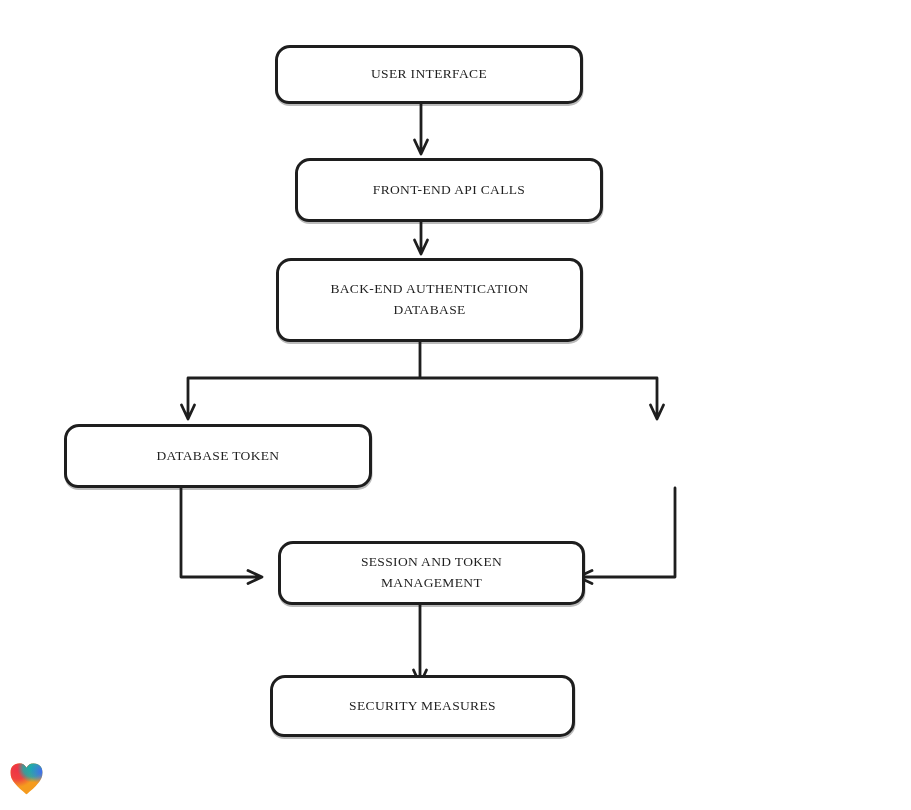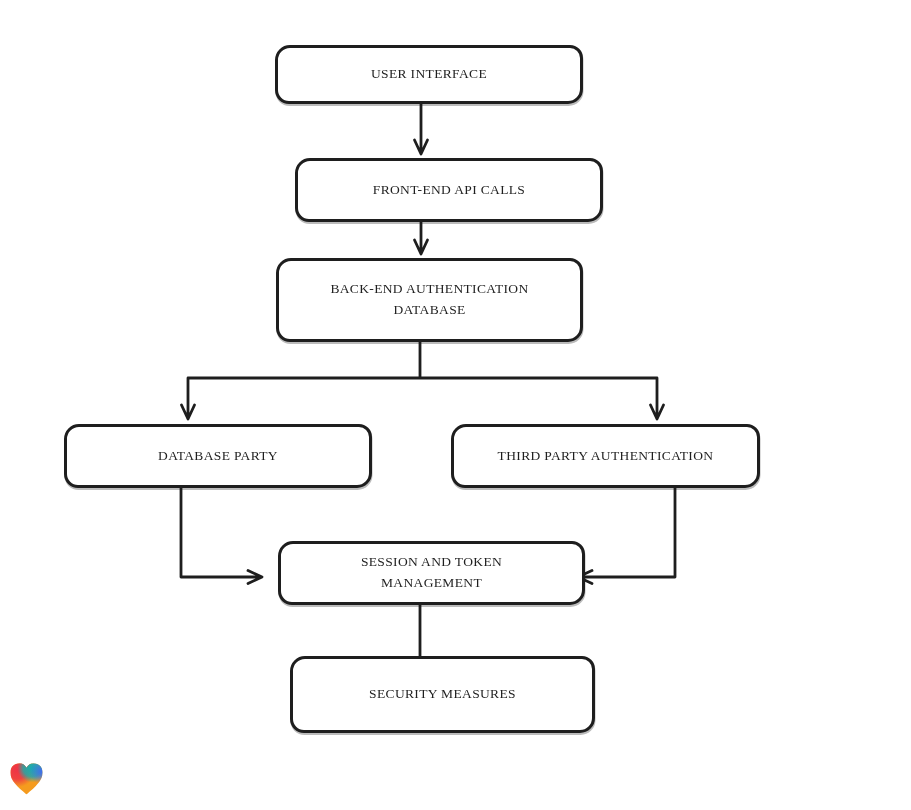--- a/index.html
+++ b/index.html
@@ -81,32 +81,29 @@
 
   <div class="node" style="left:275px; top:158px; width:308px; height:64px;margin-left:20px;">
     <span class="node-label">FRONT-END API CALLS</span>
   </div>
 
   <div class="node w220" style="left:276px; top:258px; width:307px; height:84px;">
     <span class="node-label">BACK-END AUTHENTICATION DATABASE</span>
   </div>
 
   <div class="node" style="left:64px; top:424px; width:308px; height:64px;">
-    <span class="node-label">DATABASE PARTY</span>
+    <span class="node-label">DATABASE TOKEN</span>
   </div>
 
-  <div class="node" style="left:451px; top:424px; width:309px; height:64px;">
-    <span class="node-label">THIRD PARTY AUTHENTICATION</span>
-  </div>
 
   <div class="node w200" style="left:278px; top:541px; width:307px; height:64px;">
     <span class="node-label">SESSION AND TOKEN MANAGEMENT</span>
   </div>
 
-  <div class="node" style="left:270px; top:656px; width:305px; height:77px;margin-left:20px;">
+  <div class="node" style="left:270px; top:675px; width:305px; height:62px;">
     <span class="node-label">SECURITY MEASURES</span>
   </div>
 
   <div class="logo">
     <svg width="35" height="34" viewBox="0 0 100 96">
       <defs>
         <clipPath id="heartClip">
           <path d="M50 92 C24 70 4 52 4 30 C4 13 16 3 30 3 C39 3 46 8 50 16 C54 8 61 3 70 3 C84 3 96 13 96 30 C96 52 76 70 50 92 Z"></path>
         </clipPath>
         <radialGradient id="gRed" cx="24%" cy="22%" r="52%">

